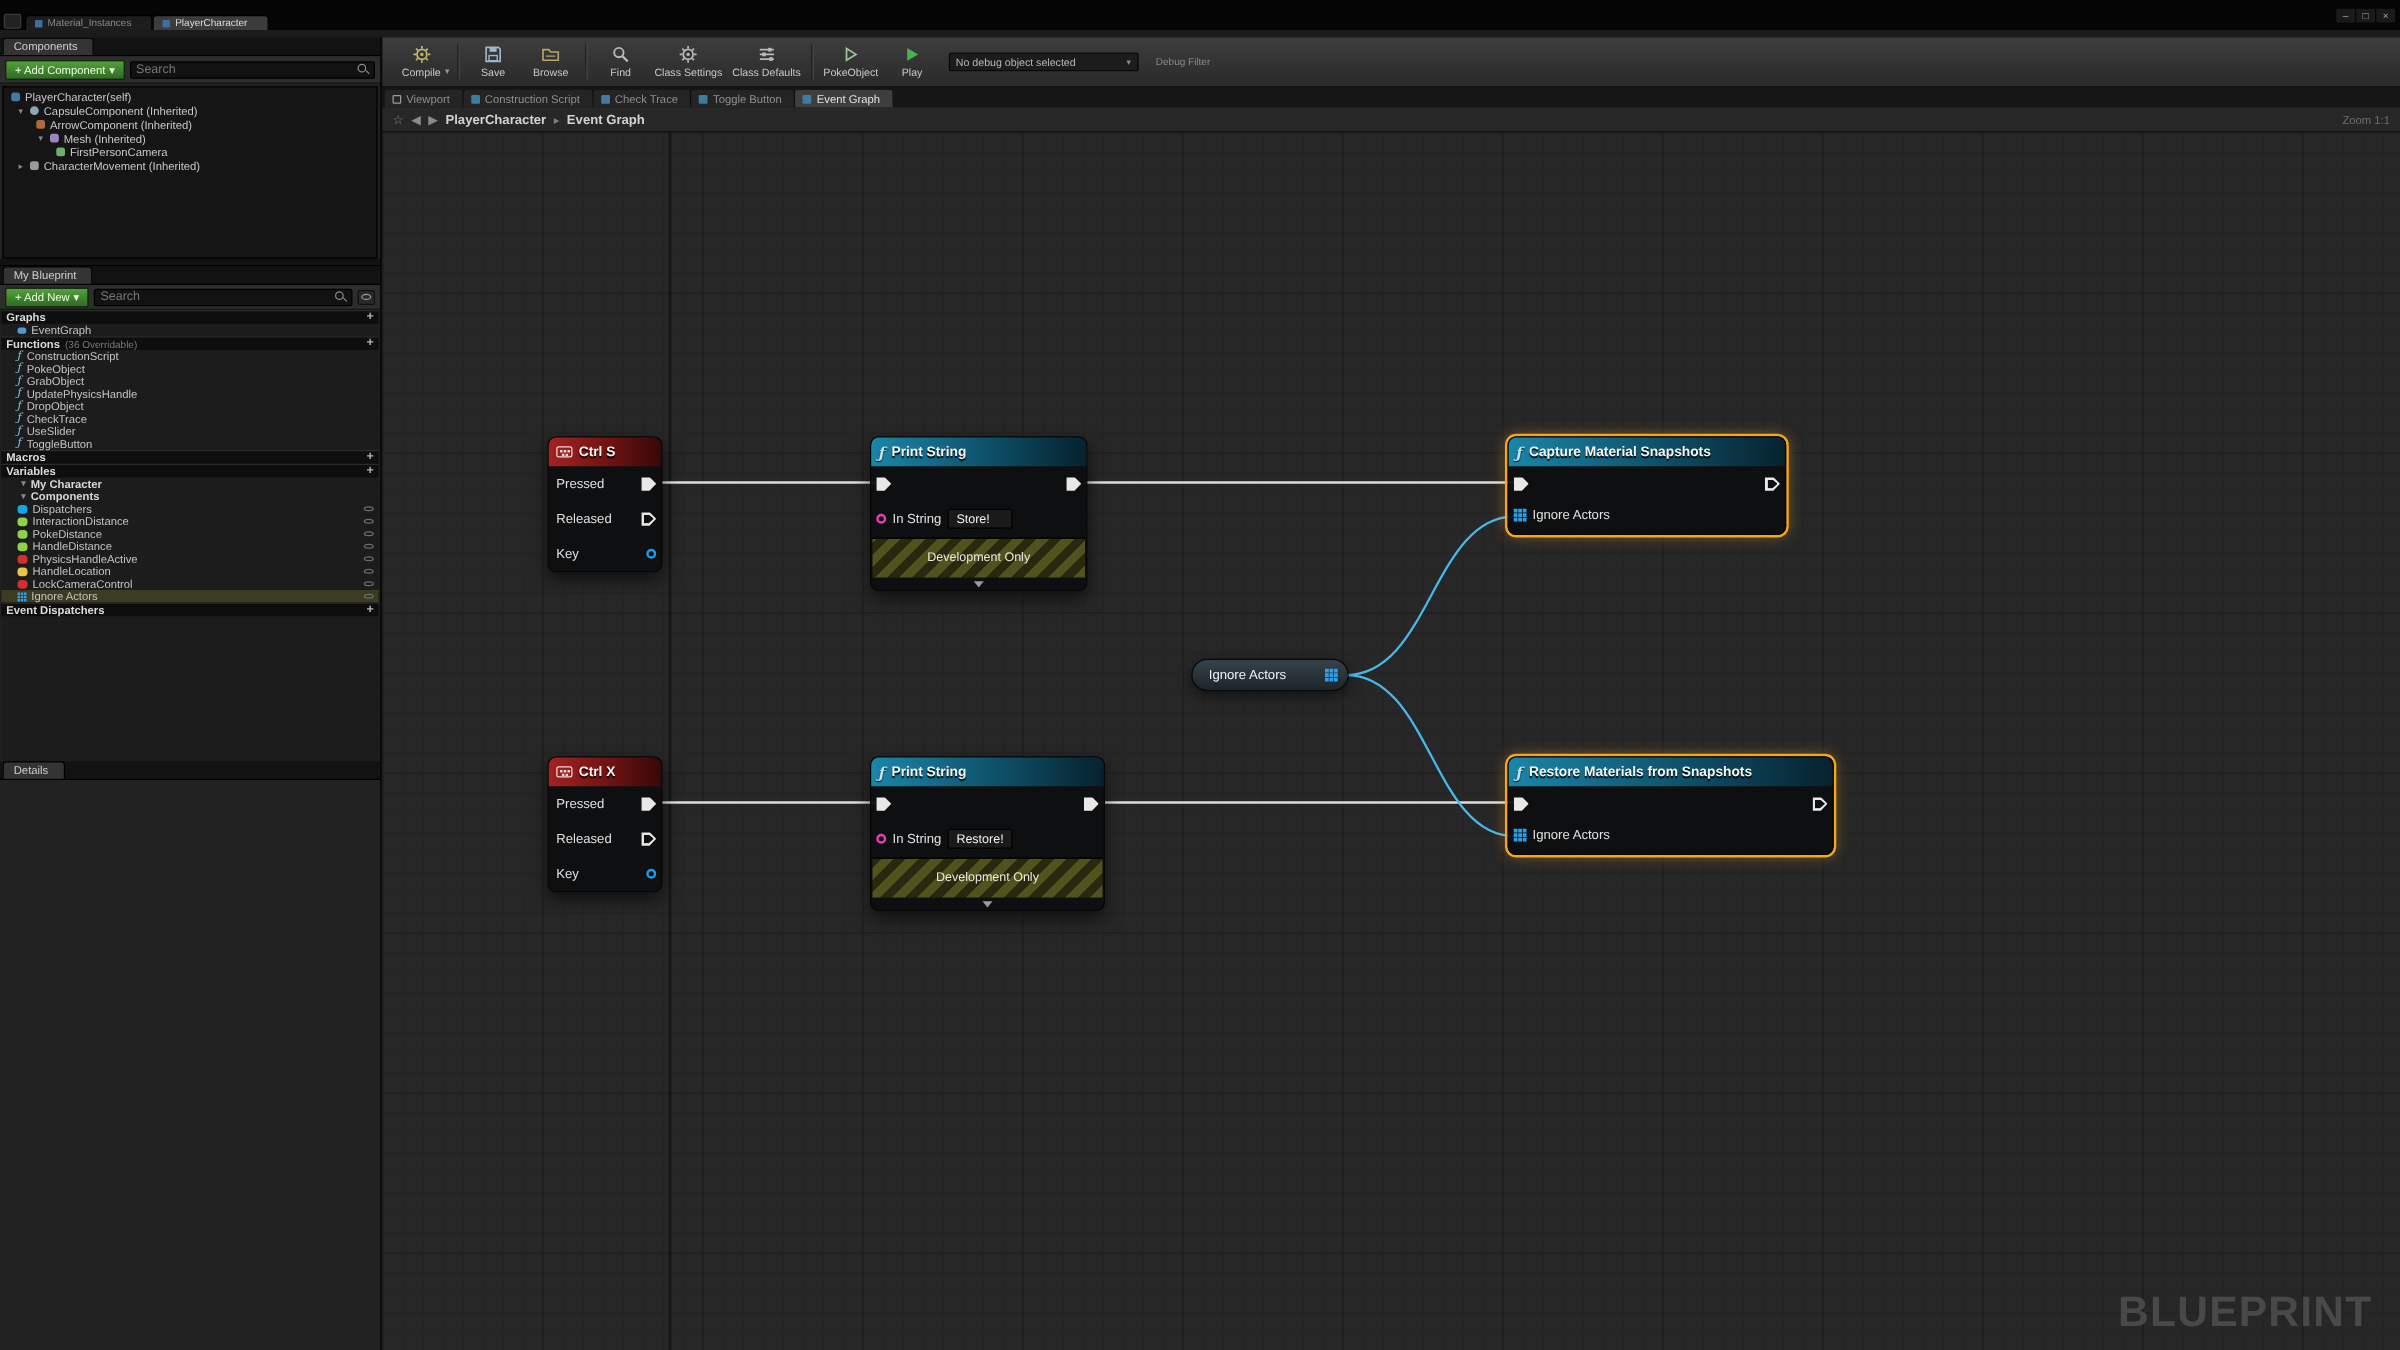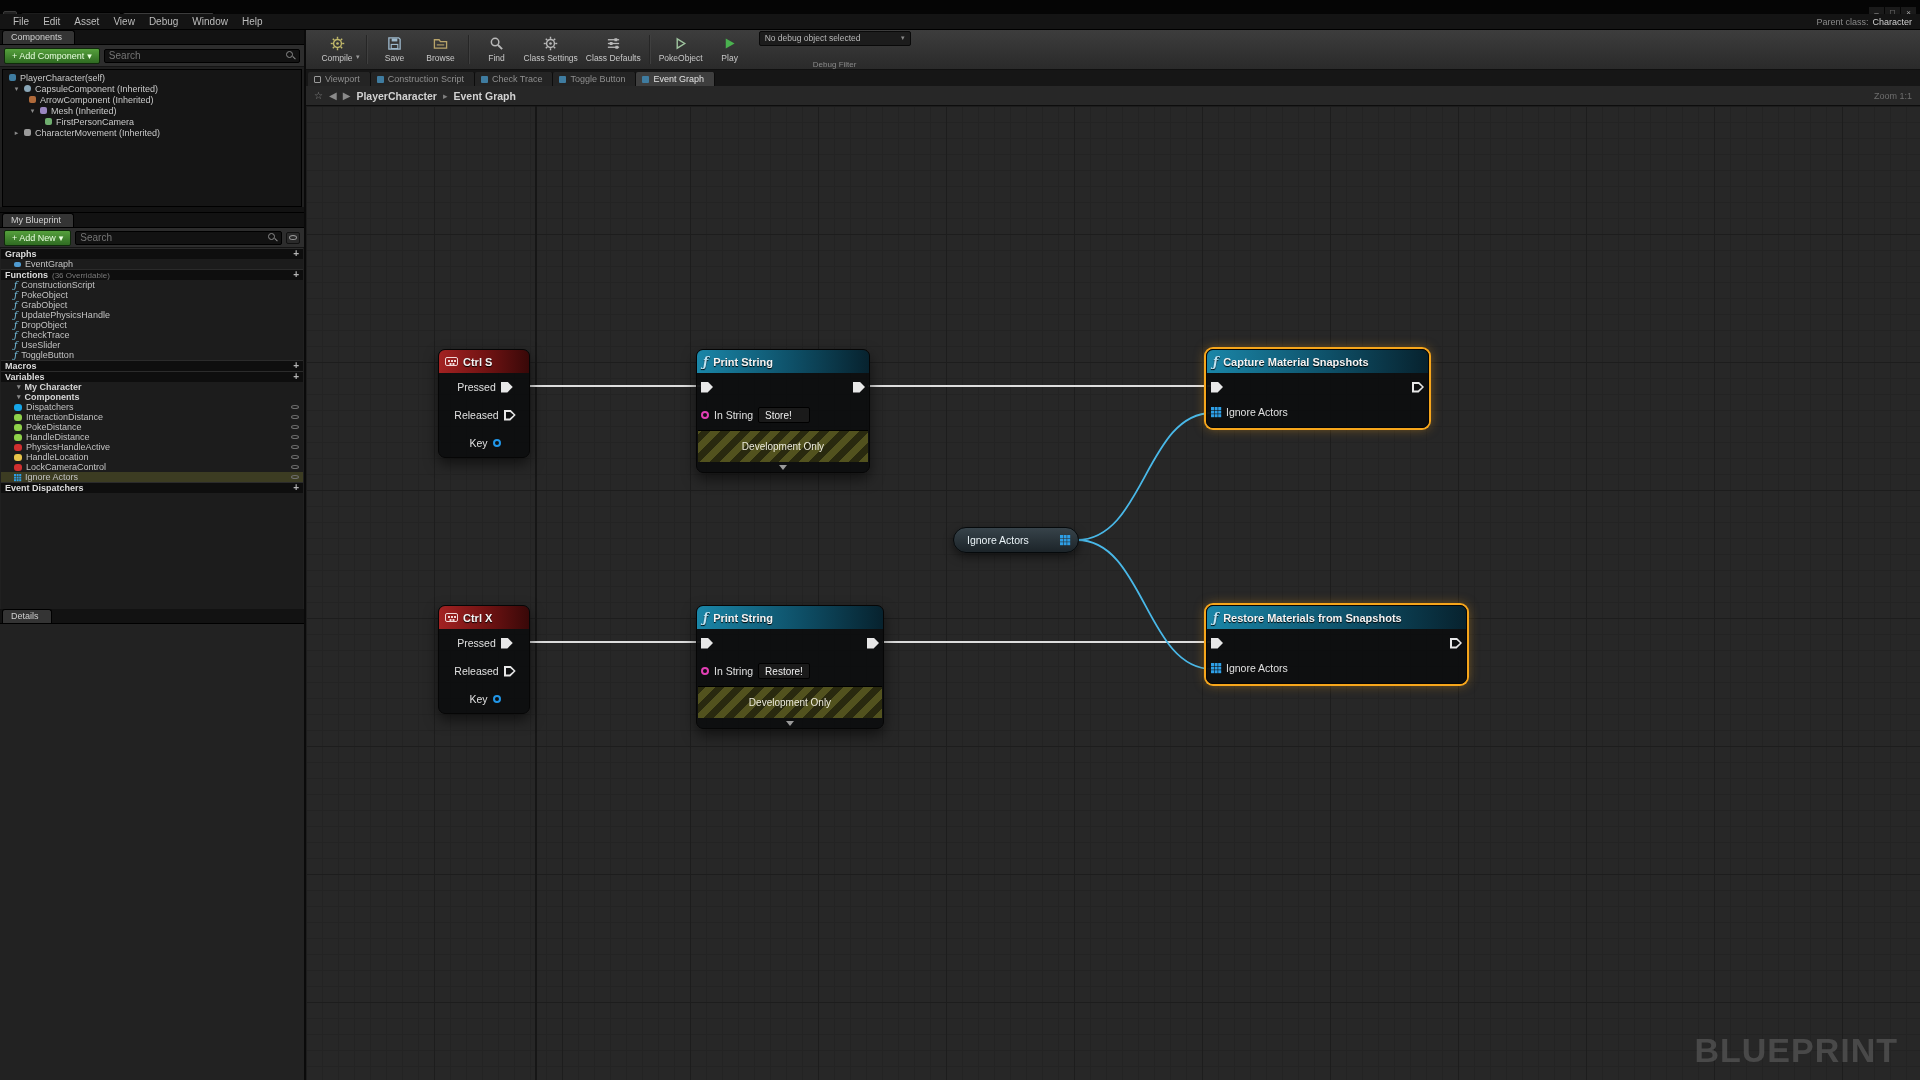--- a/index.html
+++ b/index.html
@@ -53,21 +53,21 @@
 .mgrid::before{content:"";position:absolute;left:0;top:0;width:2px;height:2px;background:#2e9fe6;box-shadow:2.6px 0 #2e9fe6,5.2px 0 #2e9fe6,0 2.6px #2e9fe6,2.6px 2.6px #2e9fe6,5.2px 2.6px #2e9fe6,0 5.2px #2e9fe6,2.6px 5.2px #2e9fe6,5.2px 5.2px #2e9fe6}
 .roweye{margin-left:auto;margin-right:4px;width:8px;height:4px;border:1px solid #6f6f6f;border-radius:50%;flex:0 0 auto}
 .detailsbody{flex:0 0 456px;background:#222}
 
 
 .main{position:absolute;left:306px;top:30px;right:0;bottom:0;display:flex;flex-direction:column}
 .toolbar{flex:0 0 40px;background:linear-gradient(#3d3d3d,#2a2a2a);border-bottom:1px solid #101010;display:flex;align-items:center;padding-left:8px}
 .tbtn{display:flex;flex-direction:column;align-items:center;justify-content:center;gap:2px;min-width:46px;height:38px;font-size:8.5px;color:#c8c8c8;padding:0 4px}
 .tcaret{color:#9a9a9a;font-size:7px;align-self:center;margin:14px 2px 0 -4px}
 .tsep{width:2px;align-self:stretch;margin:5px 4px;background:linear-gradient(90deg,#191919,#4c4c4c)}
-.dbgwrap{display:flex;flex-direction:column;align-items:center;gap:14px;margin-left:6px}
+.dbgwrap{display:flex;align-items:center;gap:14px;margin-left:6px}
 .dbgsel{width:152px;height:15px;background:#1c1c1c;border:1px solid #090909;border-radius:2px;display:flex;align-items:center;font-size:8.5px;color:#b8b8b8;padding:0 5px;gap:4px}
 .dbgsel .dc{margin-left:auto;color:#8a8a8a;font-size:7px}
 .dbgcap{font-size:8px;color:#8a8a8a}
 
 .edtabs{flex:0 0 16px;background:#161616;display:flex;align-items:stretch;padding-left:2px}
 .etab{display:flex;align-items:center;gap:4px;padding:0 10px 0 6px;font-size:9px;color:#8f8f8f;background:#242424;border-right:1px solid #0c0c0c;margin-top:2px;border-radius:2px 2px 0 0}
 .etab.active{background:#3e3e3e;color:#e2e2e2}
 .etico{width:7px;height:7px;background:#3f7ca0;border-radius:1px}
 .etico.vp{background:transparent;border:1px solid #9a9a9a}
 
@@ -89,21 +89,21 @@
 .wires{position:absolute;inset:0;width:100%;height:100%}
 .watermark{position:absolute;right:22px;bottom:10px;font-size:34px;font-weight:bold;letter-spacing:1px;color:#5c5c5c;opacity:.65}
 
 
 .node{position:absolute;background:rgba(13,14,15,.95);border:1px solid #060606;border-radius:7px;box-shadow:0 6px 14px rgba(0,0,0,.55);color:#e6e6e6;font-size:10.5px}
 .node.selected{box-shadow:0 0 0 2px #f7a61b,0 0 12px rgba(247,166,27,.5)}
 .hdr{height:23px;display:flex;align-items:center;gap:5px;padding:0 8px 0 6px;border-radius:6px 6px 0 0;font-weight:bold;font-size:11px;color:#f4f4f4;text-shadow:0 1px 1px #000;white-space:nowrap}
 .hdr.red{background:linear-gradient(90deg,#a32222 0%,#6e1212 55%,#380808 100%)}
 .hdr.teal{background:linear-gradient(90deg,#1a86a8 0%,#0e5068 55%,#07222e 100%)}
 .prow{display:flex;align-items:center;height:28px;padding:0 6px;gap:5px}
-.prow.right{justify-content:center}
+.prow.right{justify-content:space-between}
 .prow.spread{justify-content:space-between}
 .plabel{color:#e0e0e0}
 .execp{width:12px;height:11px;position:relative;clip-path:polygon(0 0,55% 0,100% 50%,55% 100%,0 100%);background:#e8e8e8;flex:0 0 auto}
 .execp.hollow::after{content:"";position:absolute;inset:2px;background:#0e0f10;clip-path:polygon(0 0,50% 0,100% 50%,50% 100%,0 100%)}
 .cpin{width:8px;height:8px;border-radius:50%;border:2px solid;flex:0 0 auto;background:transparent}
 .cpin.pink{border-color:#e23fb4}
 .cpin.blue{border-color:#2196e8}
 .gridpin{width:10px;height:10px;position:relative;flex:0 0 auto}
 .gridpin::before{content:"";position:absolute;left:0;top:0;width:2.6px;height:2.6px;background:#2e9fe6;box-shadow:3.6px 0 #2e9fe6,7.2px 0 #2e9fe6,0 3.6px #2e9fe6,3.6px 3.6px #2e9fe6,7.2px 3.6px #2e9fe6,0 7.2px #2e9fe6,3.6px 7.2px #2e9fe6,7.2px 7.2px #2e9fe6}
 .kbdicon{width:13px;height:9px;border:1px solid #f0d6d6;border-radius:2px;position:relative;flex:0 0 auto}
@@ -131,33 +131,20 @@
       <span class="tico"></span>
       <span>PlayerCharacter</span>
     </div>
     <div class="winctl">
       <span>–</span>
       <span>□</span>
       <span>×</span>
     </div>
   </div>
 
-  <div class="menubar">
-    <span class="mi">File</span>
-    <span class="mi">Edit</span>
-    <span class="mi">Asset</span>
-    <span class="mi">View</span>
-    <span class="mi">Debug</span>
-    <span class="mi">Window</span>
-    <span class="mi">Help</span>
-    <span class="right">
-      <span>Parent class:</span>
-      <b>Character</b>
-    </span>
-  </div>
 
   <div class="left">
 
     <div class="ptabstrip">
       <div class="ptab">Components</div>
     </div>
     <div class="ptoolbar">
       <div class="greenbtn">
         <span>+ Add Component</span>
         <span>▾</span>

